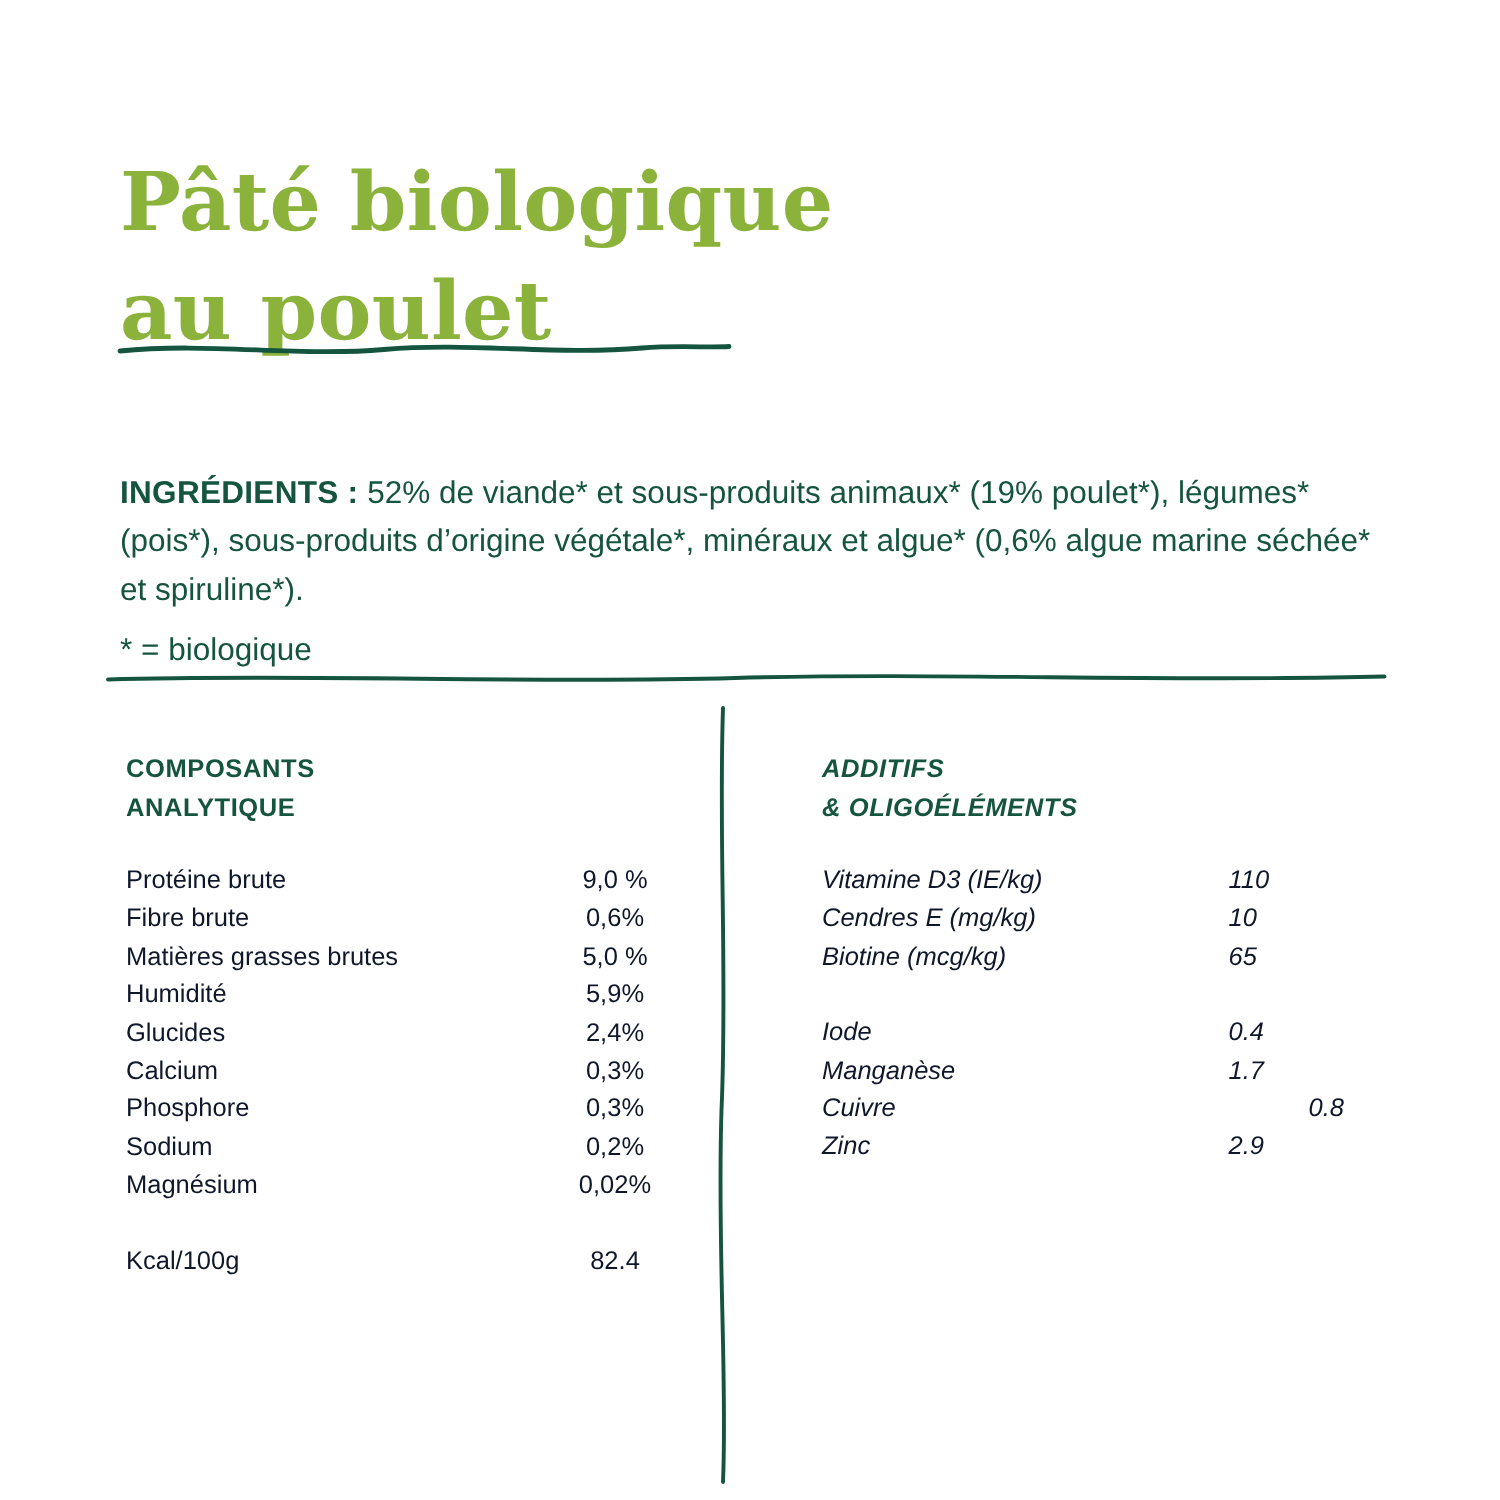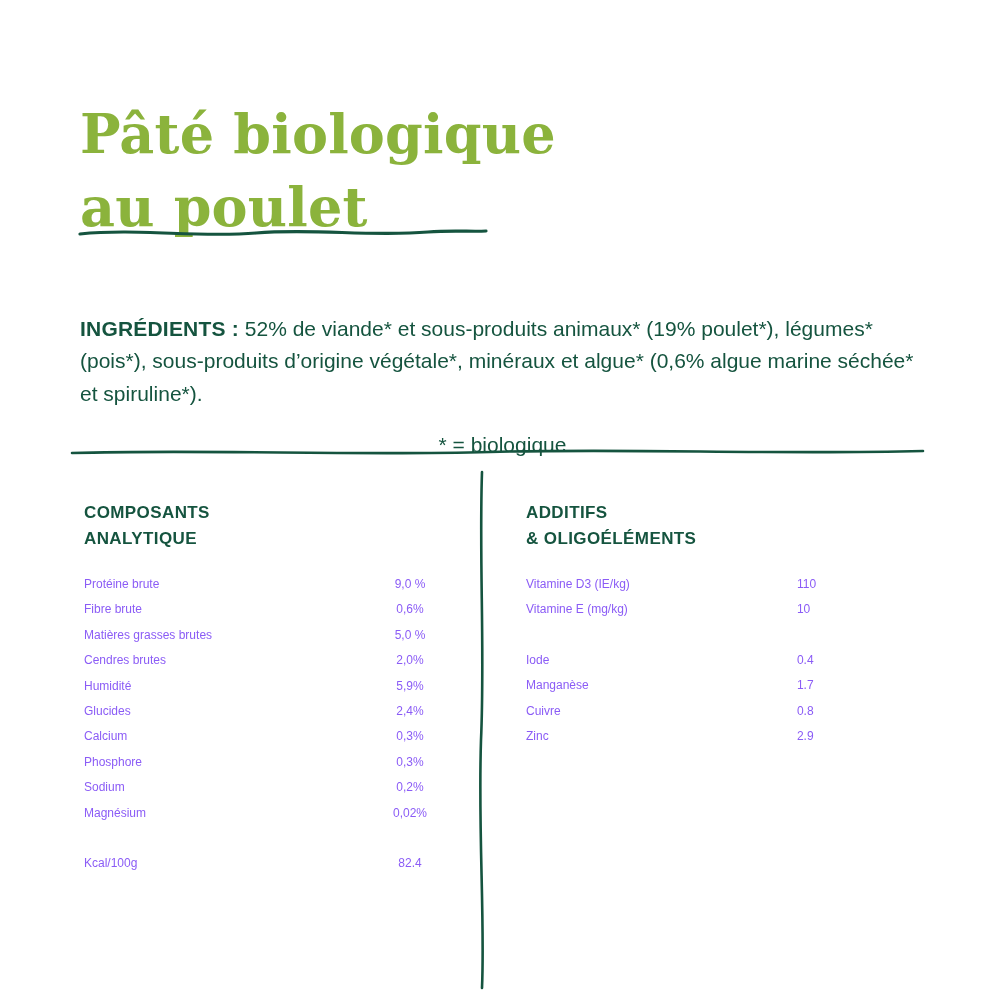--- a/index.html
+++ b/index.html
@@ -54,22 +54,21 @@
     font-size: 21px;
     line-height: 1.54;
     color: #15543f;
   }
   .ingredients .lead {
     font-weight: 700;
     letter-spacing: 0.2px;
   }
   .ingredients .note {
     display: block;
-    margin-top: 19px;
-    text-align: center;
+    margin-top: 8px;
   }
 
   
   .section-rule {
     position: absolute;
     left: 70px;
     top: 446px;
     width: 855px;
     height: 12px;
   }
@@ -82,50 +81,50 @@
     width: 12px;
     height: 520px;
   }
 
   
   .col {
     position: absolute;
     top: 476px;
   }
   .col-left  { left: 84px;  width: 370px; }
-  .col-right { left: 526px; width: 370px; }
+  .col-right { left: 548px; width: 370px; font-style: italic; }
 
   .col-heading {
     font-size: 17px;
     font-weight: 700;
     line-height: 1.5;
     letter-spacing: 0.4px;
     color: #15543f;
     white-space: pre-line;
     margin-bottom: 26px;
     margin-top: 24px;
   }
 
   table.nutri {
     border-collapse: collapse;
     width: 100%;
-    font-size: 12px;
-    color: #8b5cf6;
+    font-size: 17px;
+    color: #0f172a;
   }
   table.nutri td {
     padding: 0;
     height: 25.4px;
     vertical-align: top;
     font-weight: 400;
   }
   .col-left  td.label { width: 282px; }
   .col-left  td.value { width: 88px; text-align: center; }
   .col-right td.label { width: 288px; }
   .col-right td.value { width: 82px; text-align: left; }
-  .col-right td.value.indent { padding-right: 22px; }
+  .col-right td.value.indent { text-align: right; padding-right: 22px; }
 
   tr.spacer td { height: 25px; }
 </style>
 </head>
 <body>
 
 <div class="page">
 
   <h1 class="title">Pâté biologique
 au poulet</h1>
@@ -159,24 +158,20 @@
         </tr>
         <tr>
           <td class="label">Fibre brute</td>
           <td class="value">0,6%</td>
         </tr>
         <tr>
           <td class="label">Matières grasses brutes</td>
           <td class="value">5,0 %</td>
         </tr>
         <tr>
-          <td class="label">Cendres brutes</td>
-          <td class="value">2,0%</td>
-        </tr>
-        <tr>
           <td class="label">Humidité</td>
           <td class="value">5,9%</td>
         </tr>
         <tr>
           <td class="label">Glucides</td>
           <td class="value">2,4%</td>
         </tr>
         <tr>
           <td class="label">Calcium</td>
           <td class="value">0,3%</td>
@@ -209,22 +204,26 @@
     <div class="col-heading">ADDITIFS
 &amp; OLIGOÉLÉMENTS</div>
 
     <table class="nutri">
       <tbody>
         <tr>
           <td class="label">Vitamine D3 (IE/kg)</td>
           <td class="value">110</td>
         </tr>
         <tr>
-          <td class="label">Vitamine E (mg/kg)</td>
+          <td class="label">Cendres E (mg/kg)</td>
           <td class="value">10</td>
+        </tr>
+        <tr>
+          <td class="label">Biotine (mcg/kg)</td>
+          <td class="value">65</td>
         </tr>
         <tr class="spacer">
           <td></td>
             <td></td>
         </tr>
         <tr>
           <td class="label">Iode</td>
           <td class="value">0.4</td>
         </tr>
         <tr>

